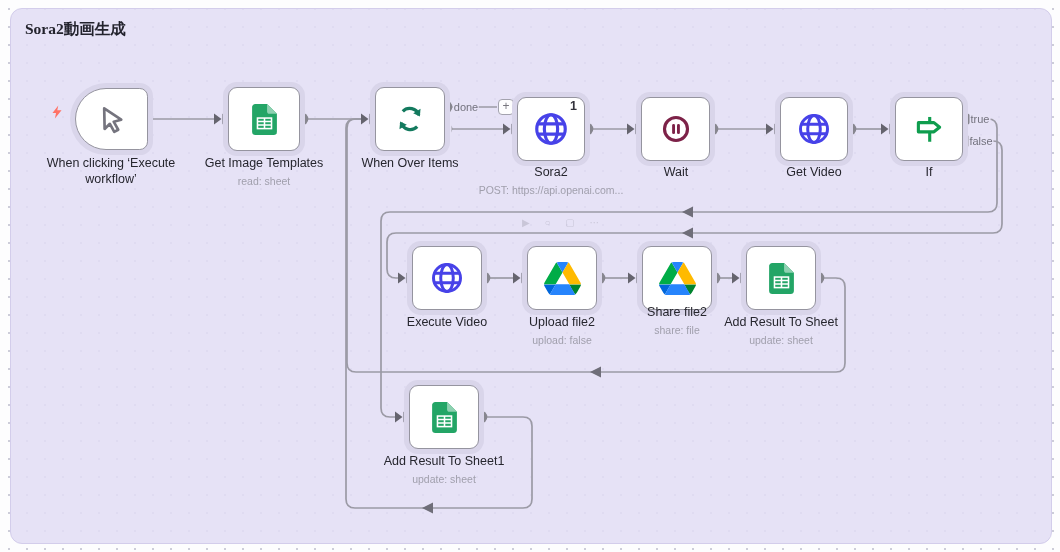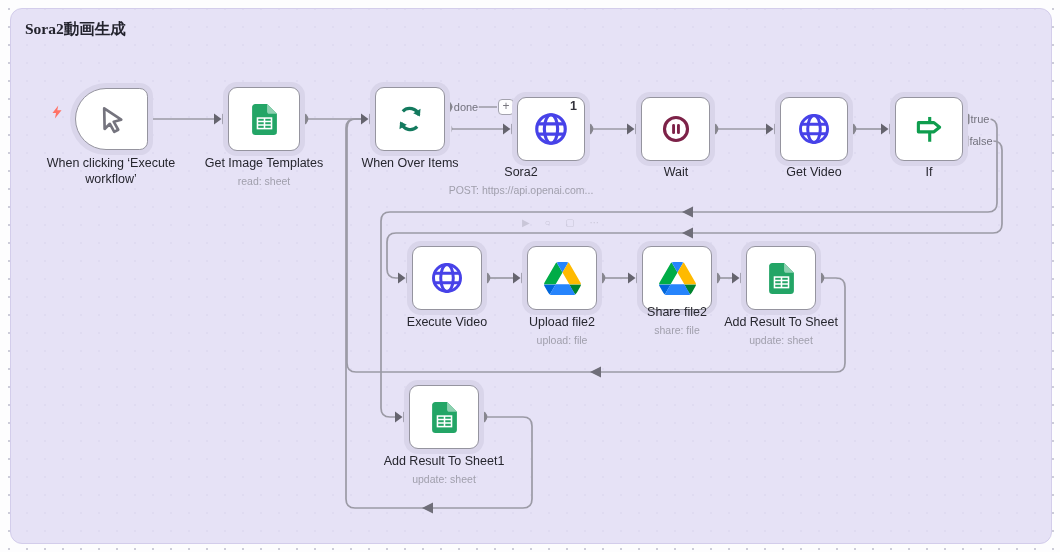--- a/index.html
+++ b/index.html
@@ -255,39 +255,39 @@
 <div class="nlabel wrap" style="left:111px;top:156px">
   <div class="t">When clicking ‘Execute workflow’</div>
 </div>
 <div class="nlabel" style="left:264px;top:156px">
   <div class="t">Get Image Templates</div>
   <div class="s">read: sheet</div>
 </div>
 <div class="nlabel" style="left:410px;top:156px">
   <div class="t">When Over Items</div>
 </div>
-<div class="nlabel" style="left:521px;top:165px">
+<div class="nlabel" style="left:551px;top:165px">
   <div class="t">Sora2</div>
   <div class="s">POST: https://api.openai.com...</div>
 </div>
 <div class="nlabel" style="left:676px;top:165px">
   <div class="t">Wait</div>
 </div>
 <div class="nlabel" style="left:814px;top:165px">
   <div class="t">Get Video</div>
 </div>
 <div class="nlabel" style="left:929px;top:165px">
   <div class="t">If</div>
 </div>
 <div class="nlabel" style="left:447px;top:315px">
   <div class="t">Execute Video</div>
 </div>
 <div class="nlabel" style="left:562px;top:315px">
   <div class="t">Upload file2</div>
-  <div class="s">upload: file</div>
+  <div class="s">upload: false</div>
 </div>
 <div class="nlabel" style="left:677px;top:305px">
   <div class="t">Share file2</div>
   <div class="s">share: file</div>
 </div>
 <div class="nlabel" style="left:781px;top:315px">
   <div class="t">Add Result To Sheet</div>
   <div class="s">update: sheet</div>
 </div>
 <div class="nlabel" style="left:444px;top:454px">

